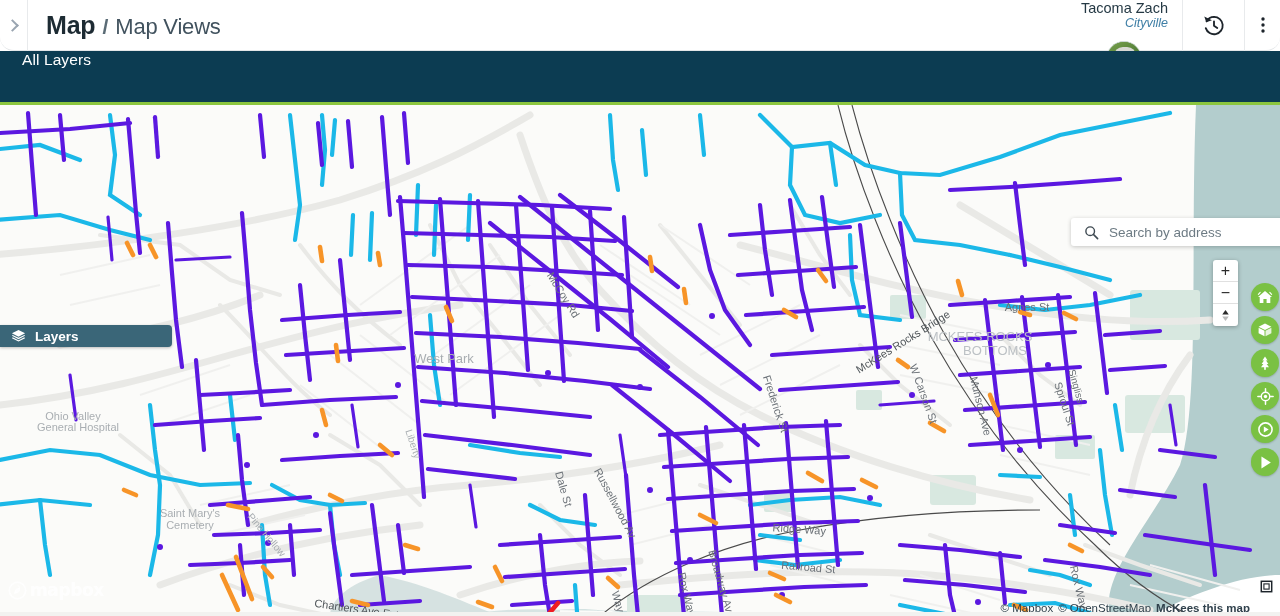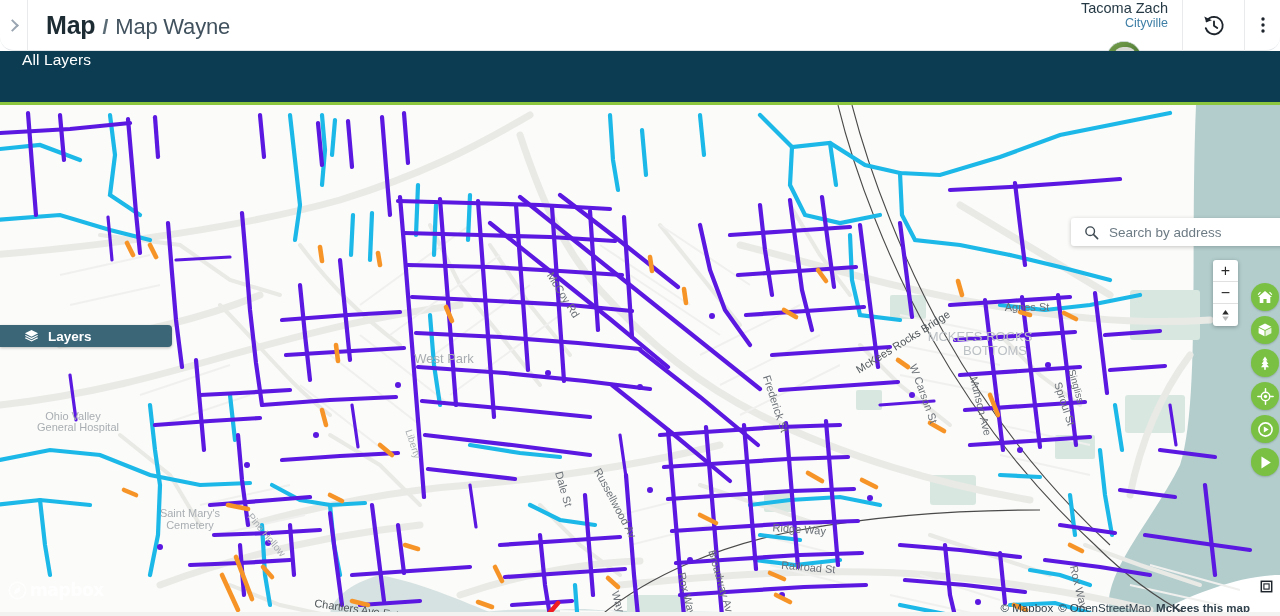--- a/index.html
+++ b/index.html
@@ -43,21 +43,21 @@
   .bc-sub { font-size: 22px; color: #41525e; font-weight: normal; letter-spacing: -0.2px; }
 
   .topbar-right {
     margin-left: auto; display: flex; align-items: stretch; height: 51px;
   }
   .user-block {
     display: flex; align-items: center; gap: 10px; padding: 0 14px 0 10px; flex-direction: column;
   }
   .user-text { text-align: right; line-height: 1.15; }
   .user-name { font-size: 14.5px; color: #253944; }
-  .user-org { font-size: 12.5px; color: #3f7fa6; }
+  .user-org { font-size: 12.5px; color: #3f7fa6; font-style: italic; }
   .avatar {
     width: 36px; height: 36px; border-radius: 50%;
     overflow: hidden; position: relative;
     background: #6d9a4a;
     border: 1px solid #cfd8dc;
     flex: none;
   }
   .avatar .bgsky { position:absolute; inset:0; background: linear-gradient(150deg,#7aa24e 0%, #4e7a35 55%, #86ab5c 100%); }
   .avatar .face { position:absolute; left:9px; top:9px; width:18px; height:21px; border-radius:48% 48% 44% 44%; background:#f0c9a6; }
   .avatar .hair { position:absolute; left:7px; top:5px; width:22px; height:12px; border-radius:11px 11px 4px 4px; background:#d8d8d4; }
@@ -93,21 +93,21 @@
     overflow: hidden;
   }
   .map svg { display: block; }
 
   
   .layers-chip {
     position: absolute; top: 220px; left: 0; width: 172px; height: 22px;
     background: #3a6678; color: #ffffff;
     border-radius: 0 4px 4px 0;
     display: flex; align-items: center; gap: 9px;
-    padding-left: 24px;
+    padding-left: 11px;
     font-size: 13.5px; font-weight: bold;
     cursor: pointer;
     box-shadow: 0 1px 3px rgba(0,0,0,.25);
   }
 
   
   .search-box {
     position: absolute; top: 113px; left: 1071px; width: 230px; height: 28px;
     background: #ffffff;
     border-radius: 3px 0 0 3px;
@@ -185,21 +185,21 @@
 
 <div id="app">
 
   <div class="topbar">
     <div class="sidebar-toggle">
       <span class="chev"></span>
     </div>
     <div class="breadcrumb">
       <span class="bc-main">Map</span>
       <span class="bc-sep">/</span>
-      <span class="bc-sub">Map Wayne</span>
+      <span class="bc-sub">Map Views</span>
     </div>
 
     <div class="topbar-right">
       <div class="user-block">
         <div class="user-text">
           <div class="user-name">Tacoma Zach</div>
           <div class="user-org">Cityville</div>
         </div>
         <div class="avatar">
           <div class="bgsky"></div>

